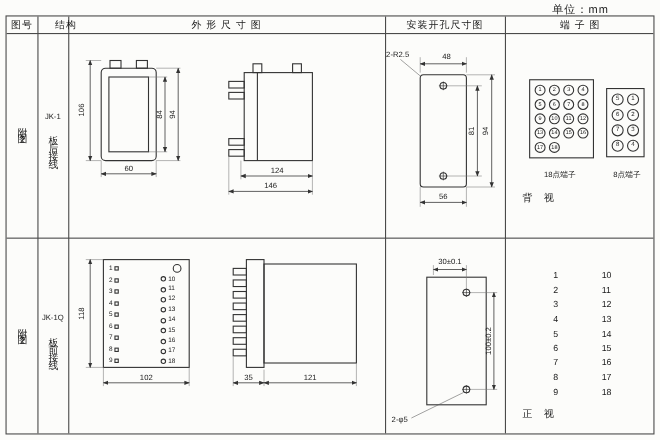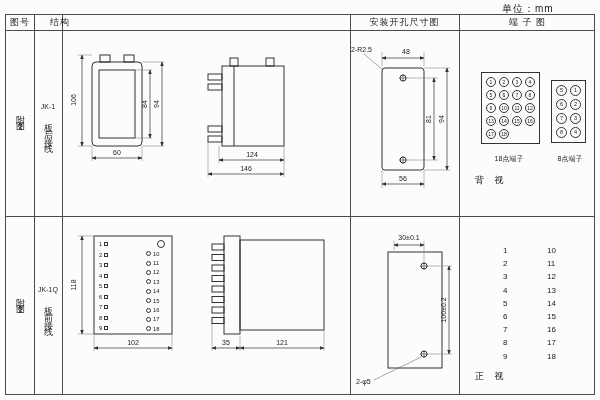--- a/index.html
+++ b/index.html
@@ -49,20 +49,21 @@
 
   <div class="vline" style="left:28px"></div>
   <div class="vline" style="left:56px"></div>
   <div class="vline" style="left:344px"></div>
   <div class="vline" style="left:453px"></div>
   <div class="hline" style="top:15px"></div>
   <div class="hline" style="top:201px"></div>
 
   <div class="cell hcell" style="left:0;top:0;width:28px;height:15px">图号</div>
   <div class="cell hcell" style="left:40px;top:0;width:28px;height:15px">结构</div>
+  <div class="cell hcell" style="left:56px;top:0;width:288px;height:15px">外 形 尺 寸 图</div>
   <div class="cell hcell" style="left:453px;top:0;width:137px;height:15px">端 子 图</div>
   <div class="cell hcell" style="left:344px;top:0;width:109px;height:15px">安装开孔尺寸图</div>
 
   <div class="cell" style="left:0;top:15px;width:28px;height:186px">
     <span class="vert">附图2</span>
   </div>
   <div class="cell colcell" style="left:28px;top:15px;width:28px;height:186px">
     <span class="model">JK-1</span>
     <span class="vert">板后接线</span>
   </div>

